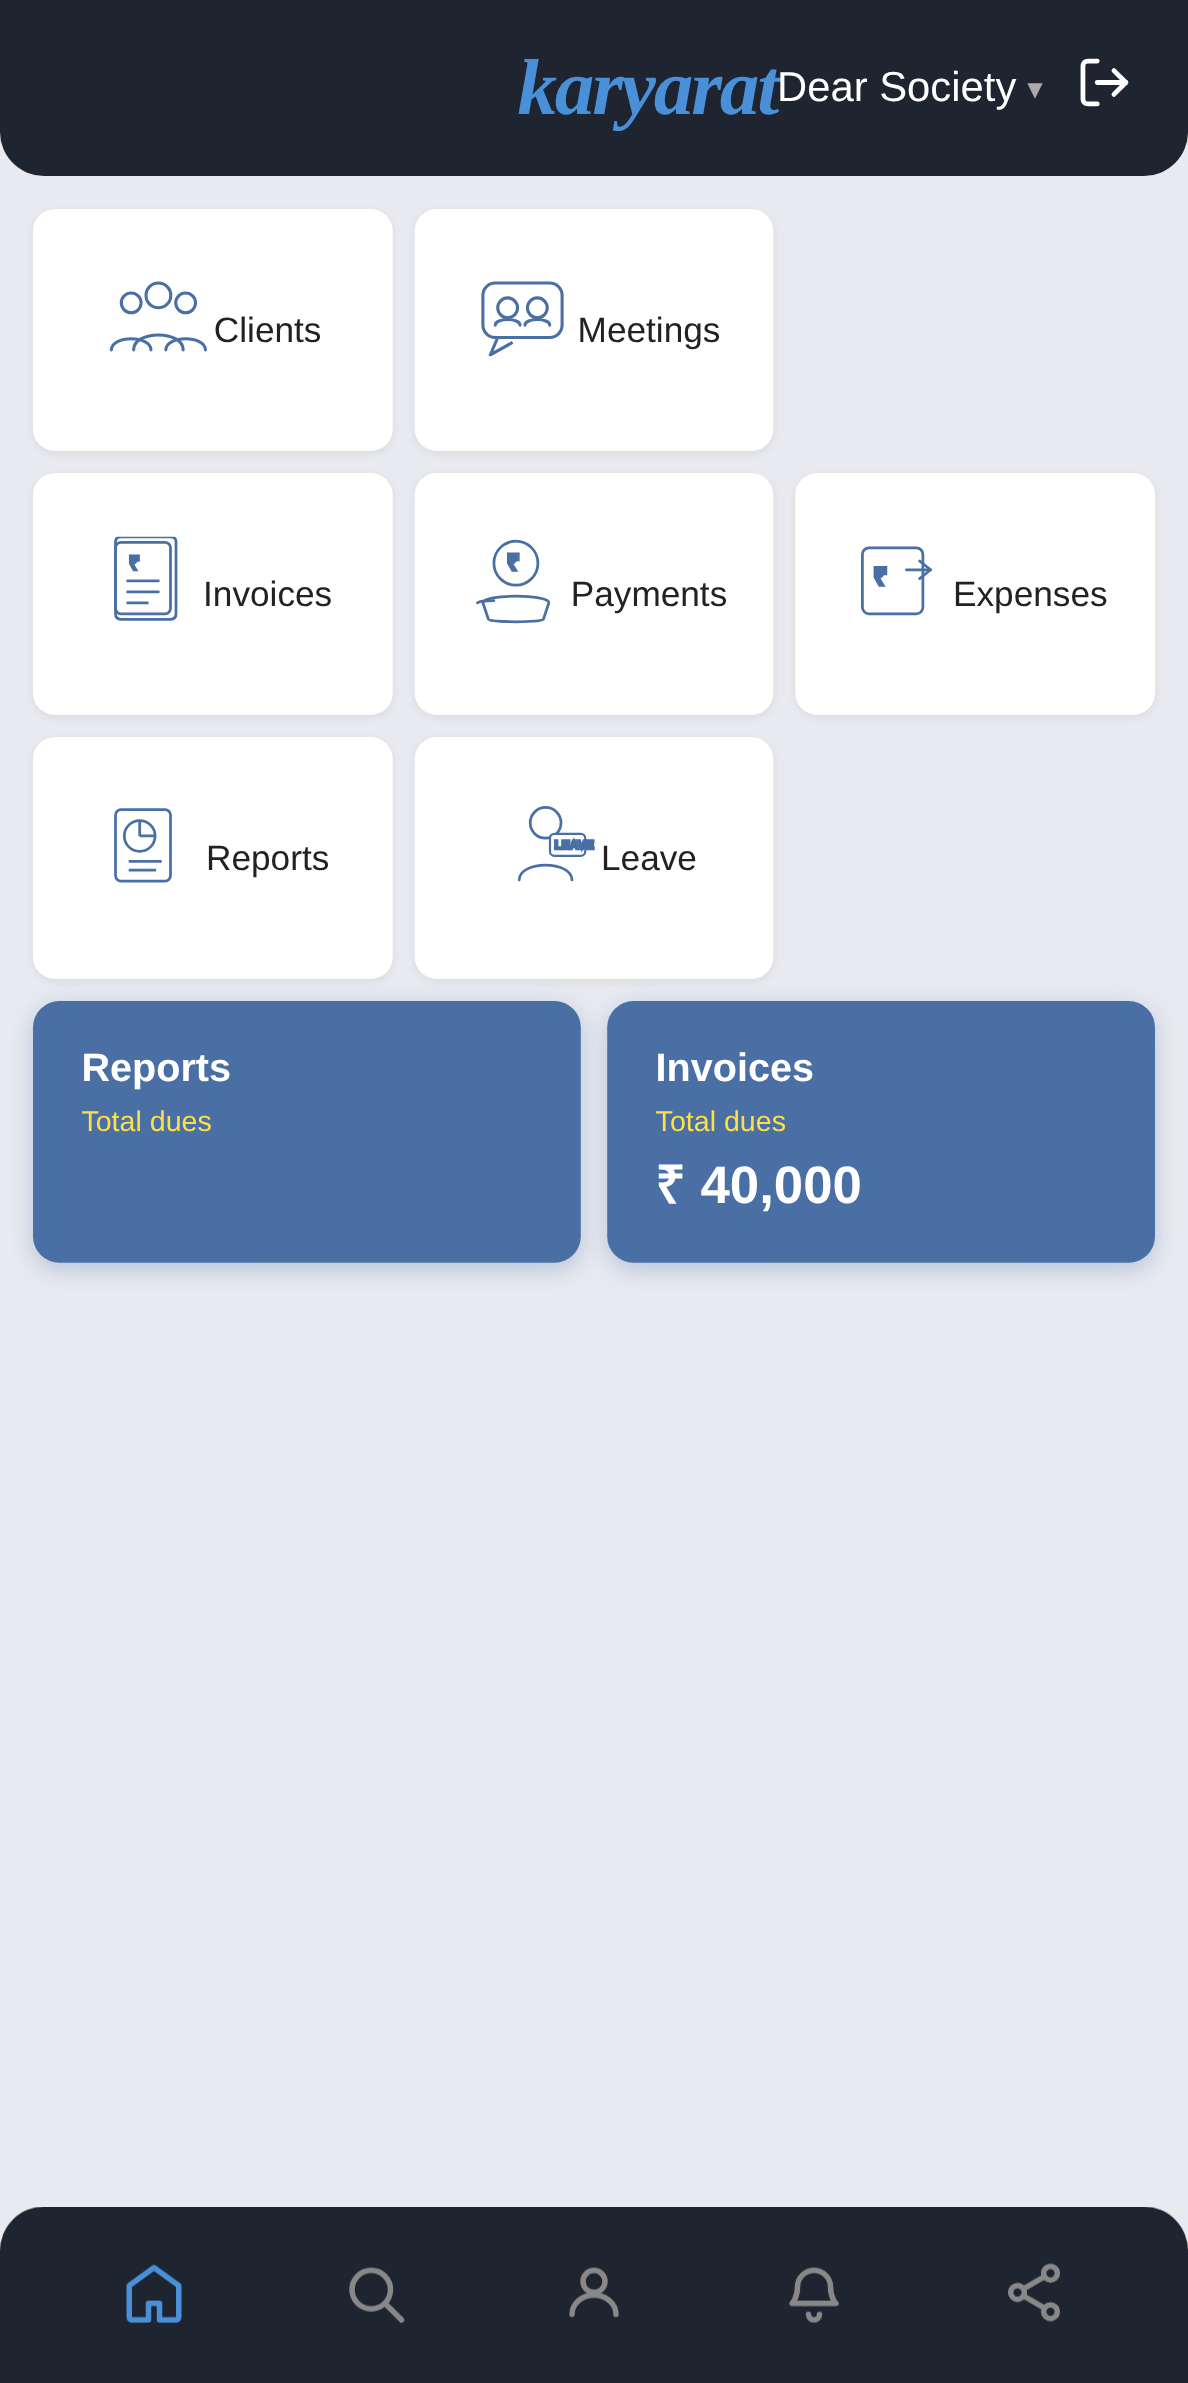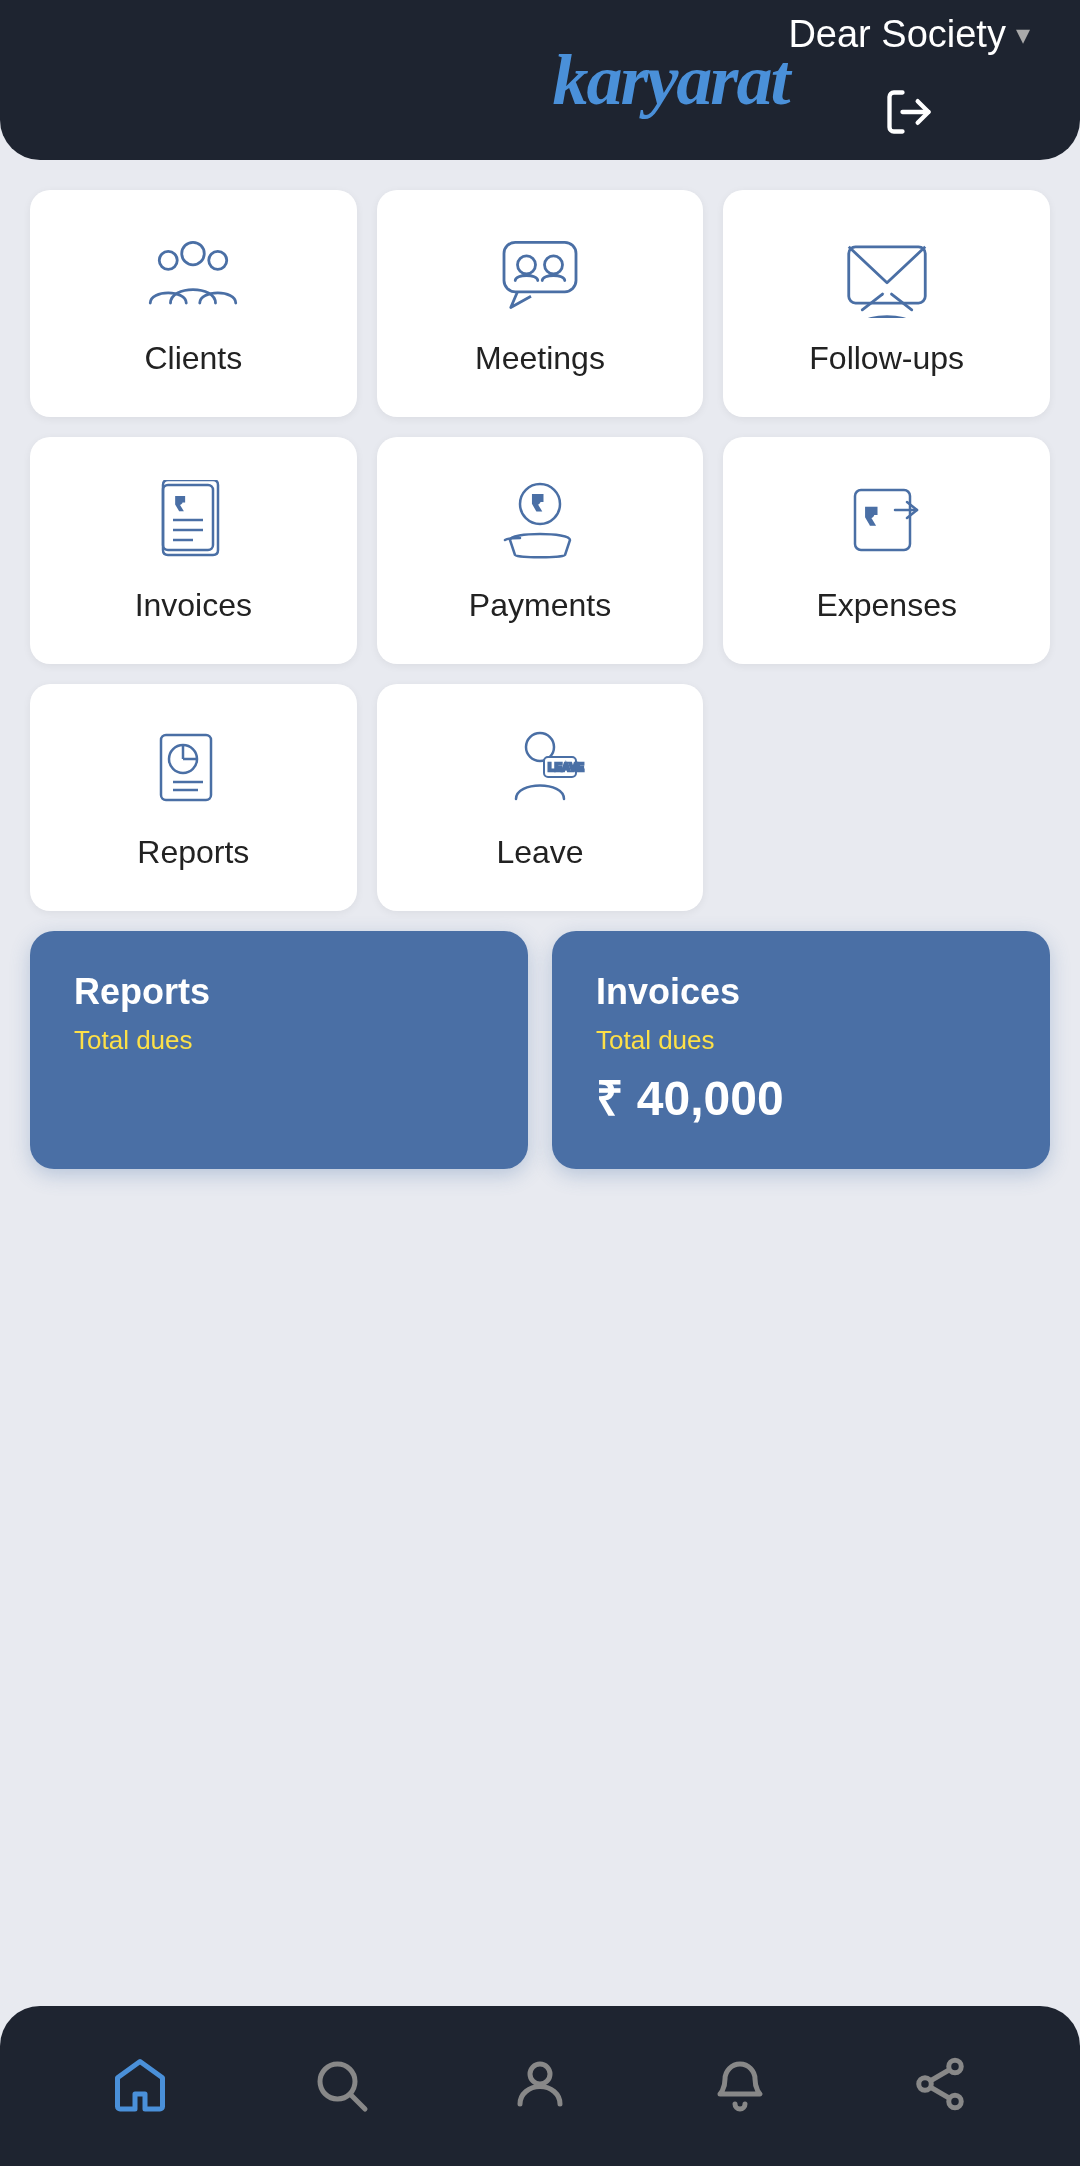--- a/index.html
+++ b/index.html
@@ -31,21 +31,20 @@
       color: #4a90d9;
       font-style: italic;
       letter-spacing: -2px;
       font-family: Georgia, serif;
     }
 
     .header-right {
       display: flex;
       align-items: center;
       gap: 30px;
-      flex-direction: column;
     }
 
     .society-btn {
       color: white;
       font-size: 38px;
       display: flex;
       align-items: center;
       gap: 10px;
       cursor: pointer;
       background: none;
@@ -77,21 +76,21 @@
       display: grid;
       grid-template-columns: repeat(3, 1fr);
       gap: 20px;
       margin-bottom: 20px;
     }
 
     .menu-item {
       background: white;
       border-radius: 20px;
       display: flex;
-      flex-direction: column;
+      flex-direction: row;
       align-items: center;
       justify-content: center;
       padding: 40px 20px;
       cursor: pointer;
       box-shadow: 0 2px 8px rgba(0,0,0,0.06);
       min-height: 220px;
     }
 
     .menu-icon {
       width: 100px;
@@ -240,35 +239,20 @@
           <path d="M20 52 L14 66 L32 56" stroke="#4a6fa5" stroke-width="2.5" fill="none" stroke-linejoin="round"></path>
           <circle cx="28" cy="28" r="8" stroke="#4a6fa5" stroke-width="2.5" fill="none"></circle>
           <circle cx="52" cy="28" r="8" stroke="#4a6fa5" stroke-width="2.5" fill="none"></circle>
           <path d="M18 42 C18 36 38 36 38 42" stroke="#4a6fa5" stroke-width="2.5" fill="none" stroke-linecap="round"></path>
           <path d="M42 42 C42 36 62 36 62 42" stroke="#4a6fa5" stroke-width="2.5" fill="none" stroke-linecap="round"></path>
         </svg>
       </div>
       <span class="menu-label">Meetings</span>
     </div>
 
-    <div class="menu-item">
-      <div class="menu-icon">
-        <svg viewBox="0 0 80 75">
-
-          <rect x="6" y="12" width="68" height="50" rx="6" stroke="#4a6fa5" stroke-width="2.5" fill="none"></rect>
-          <polyline points="6,12 40,44 74,12" stroke="#4a6fa5" stroke-width="2.5" fill="none" stroke-linejoin="round"></polyline>
-          <path d="M18 68 L36 54" stroke="#4a6fa5" stroke-width="2.5" fill="none" stroke-linecap="round"></path>
-          <path d="M62 68 L44 54" stroke="#4a6fa5" stroke-width="2.5" fill="none" stroke-linecap="round"></path>
-
-          <path d="M20 80 C20 72 60 72 60 80" stroke="#4a6fa5" stroke-width="2.5" fill="none" stroke-linecap="round"></path>
-          <polyline points="50,76 60,80 56,90" stroke="#4a6fa5" stroke-width="2.5" fill="none" stroke-linejoin="round"></polyline>
-        </svg>
-      </div>
-      <span class="menu-label">Follow-ups</span>
-    </div>
   </div>
 
   <div class="menu-grid">
 
     <div class="menu-item">
       <div class="menu-icon">
         <svg viewBox="0 0 80 85">
           <rect x="10" y="5" width="50" height="65" rx="5" stroke="#4a6fa5" stroke-width="2.5" fill="none"></rect>
           <text x="22" y="30" font-size="18" fill="#4a6fa5" font-family="Arial">₹</text>
           <line x1="20" y1="40" x2="50" y2="40" stroke="#4a6fa5" stroke-width="2.5"></line>

